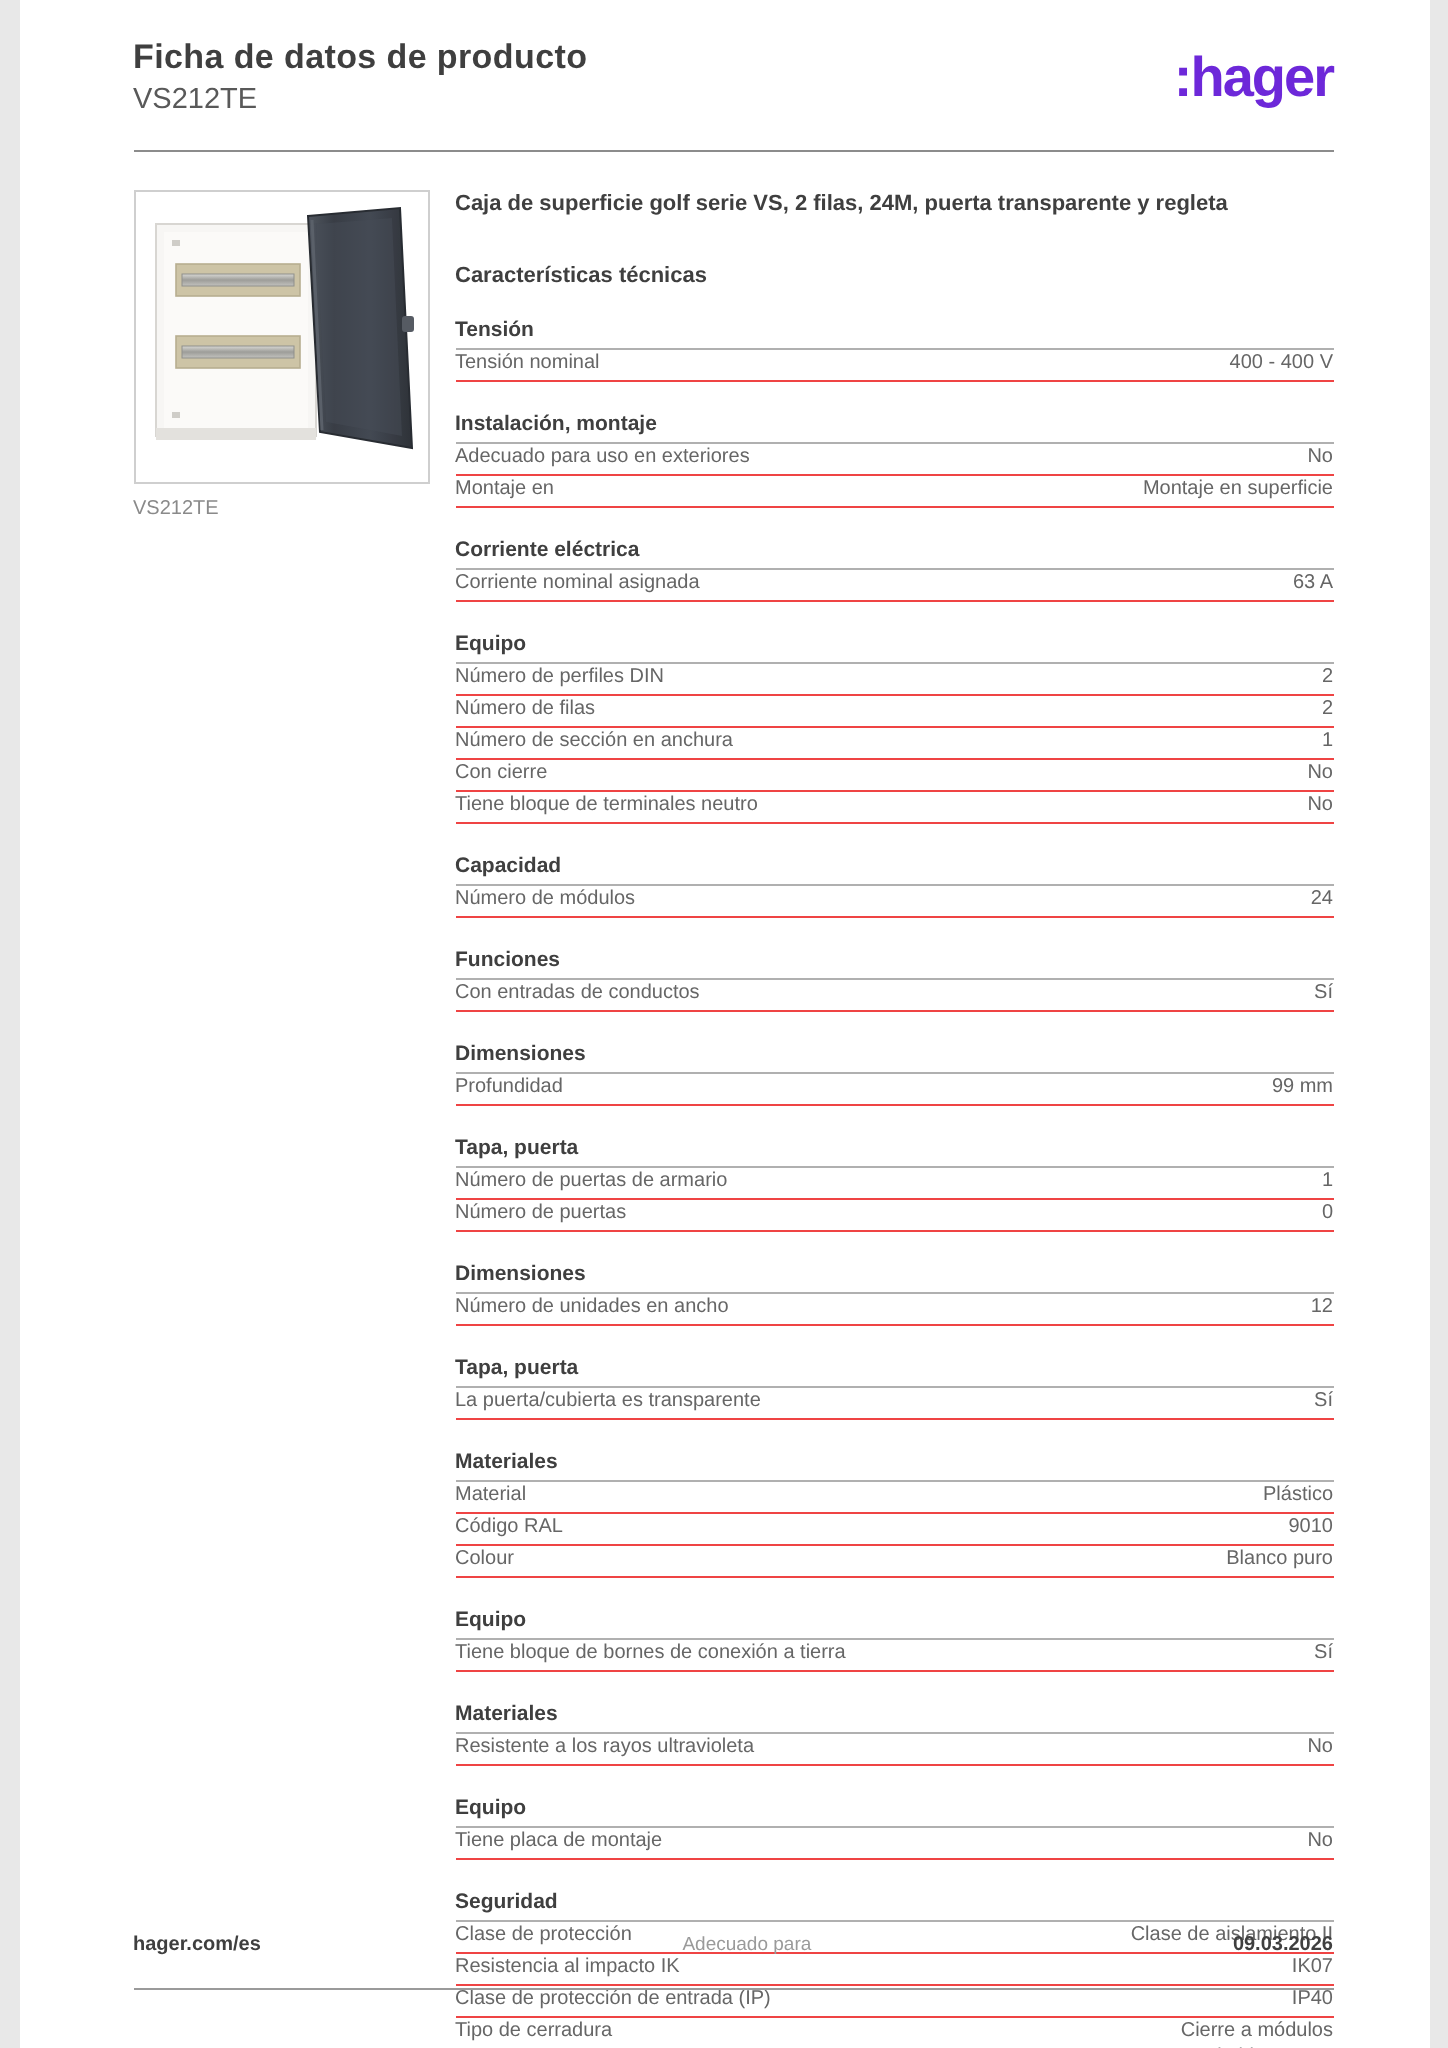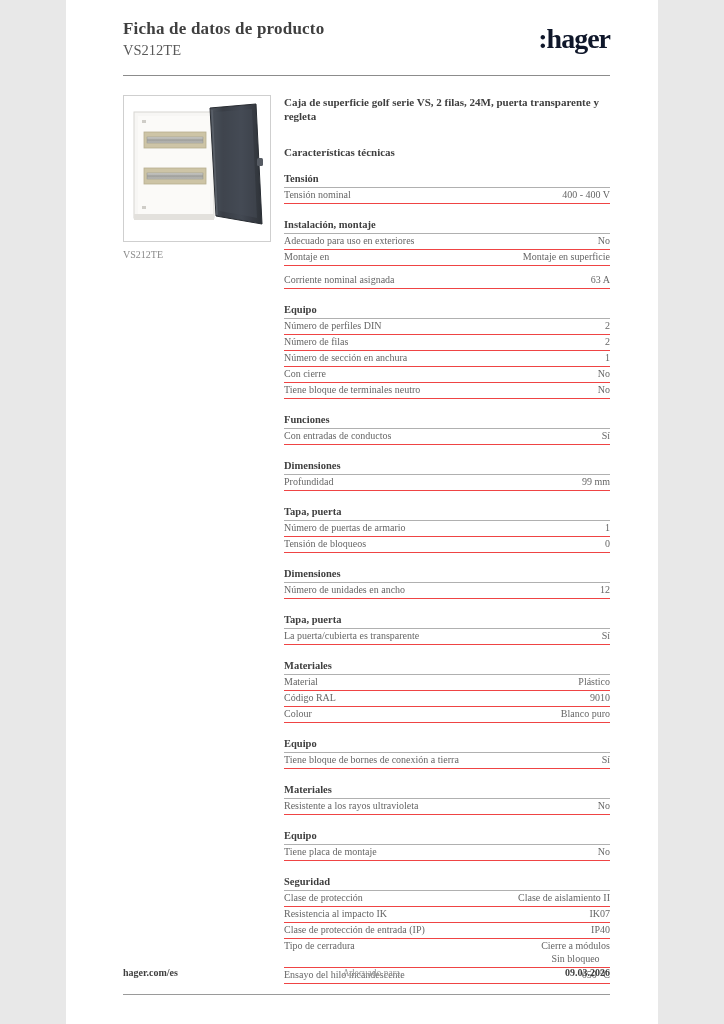--- a/index.html
+++ b/index.html
@@ -1,20 +1,20 @@
 <!DOCTYPE html>
 <html><head>
 <meta charset="utf-8">
 <style>
   * { margin:0; padding:0; box-sizing:border-box; }
   html,body { background:#e8e8e8; }
   body { font-family:"Liberation Sans","DejaVu Sans",sans-serif; }
   .page {
-    position:relative; width:592px; height:1024px; margin:0 auto;
-    background:#ffffff; overflow:hidden;font-family:Liberation Serif, serif;
+    position:relative; width:705px; height:1024px; margin:0 auto;
+    background:#ffffff; overflow:hidden;
   }
   
   .header { position:absolute; left:57px; right:48px; top:19px;
     display:flex; justify-content:space-between; align-items:flex-start; }
   .doc-title { font-size:17px; font-weight:bold; color:#3f3f3f; letter-spacing:0.2px; }
   .doc-subtitle { font-size:14.5px; color:#595959; margin-top:3px; }
   .logo { font-size:28px; font-weight:bold; color:#1d87c6; letter-spacing:-1px; line-height:1; margin-top:6px; }
   .header-rule { position:absolute; left:57px; right:48px; top:75px; border-top:1.5px solid #8c8c8c; }
 
   
@@ -47,21 +47,21 @@
 </head>
 <body>
 
 <div class="page">
 
   <div class="header">
     <div>
       <div class="doc-title">Ficha de datos de producto</div>
       <div class="doc-subtitle">VS212TE</div>
     </div>
-    <div class="logo" style="color: #0f172a;">:hager</div>
+    <div class="logo" style="color: #6d28d9;">:hager</div>
   </div>
   <div class="header-rule"></div>
 
   <div class="main">
 
     <div class="left-col">
       <div class="image-box">
         
         <svg width="146" height="145" viewBox="0 0 146 145">
           <defs>
@@ -119,20 +119,21 @@
           <span class="row-label">Adecuado para uso en exteriores</span>
           <span class="row-value">No</span>
         </div>
         <div class="row">
           <span class="row-label">Montaje en</span>
           <span class="row-value">Montaje en superficie</span>
         </div>
       </div>
 
       <div class="section">
+        <div class="section-title">Corriente eléctrica</div>
         <div class="row">
           <span class="row-label">Corriente nominal asignada</span>
           <span class="row-value">63 A</span>
         </div>
       </div>
 
       <div class="section">
         <div class="section-title">Equipo</div>
         <div class="row">
           <span class="row-label">Número de perfiles DIN</span>
@@ -149,20 +150,27 @@
         <div class="row">
           <span class="row-label">Con cierre</span>
           <span class="row-value">No</span>
         </div>
         <div class="row">
           <span class="row-label">Tiene bloque de terminales neutro</span>
           <span class="row-value">No</span>
         </div>
       </div>
 
+      <div class="section">
+        <div class="section-title">Capacidad</div>
+        <div class="row">
+          <span class="row-label">Número de módulos</span>
+          <span class="row-value">24</span>
+        </div>
+      </div>
 
       <div class="section">
         <div class="section-title">Funciones</div>
         <div class="row">
           <span class="row-label">Con entradas de conductos</span>
           <span class="row-value">Sí</span>
         </div>
       </div>
 
       <div class="section">
@@ -173,21 +181,21 @@
         </div>
       </div>
 
       <div class="section">
         <div class="section-title">Tapa, puerta</div>
         <div class="row">
           <span class="row-label">Número de puertas de armario</span>
           <span class="row-value">1</span>
         </div>
         <div class="row">
-          <span class="row-label">Tensión de bloqueos</span>
+          <span class="row-label">Número de puertas</span>
           <span class="row-value">0</span>
         </div>
       </div>
 
       <div class="section">
         <div class="section-title">Dimensiones</div>
         <div class="row">
           <span class="row-label">Número de unidades en ancho</span>
           <span class="row-value">12</span>
         </div>

